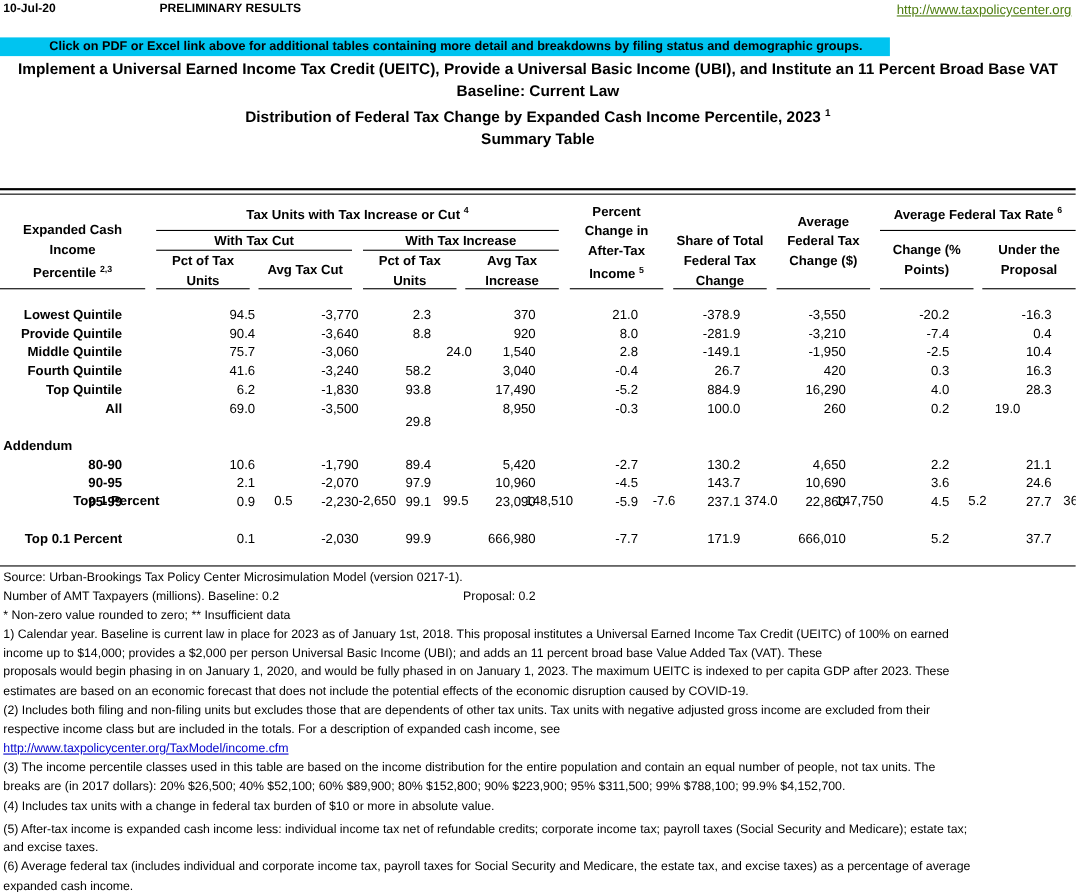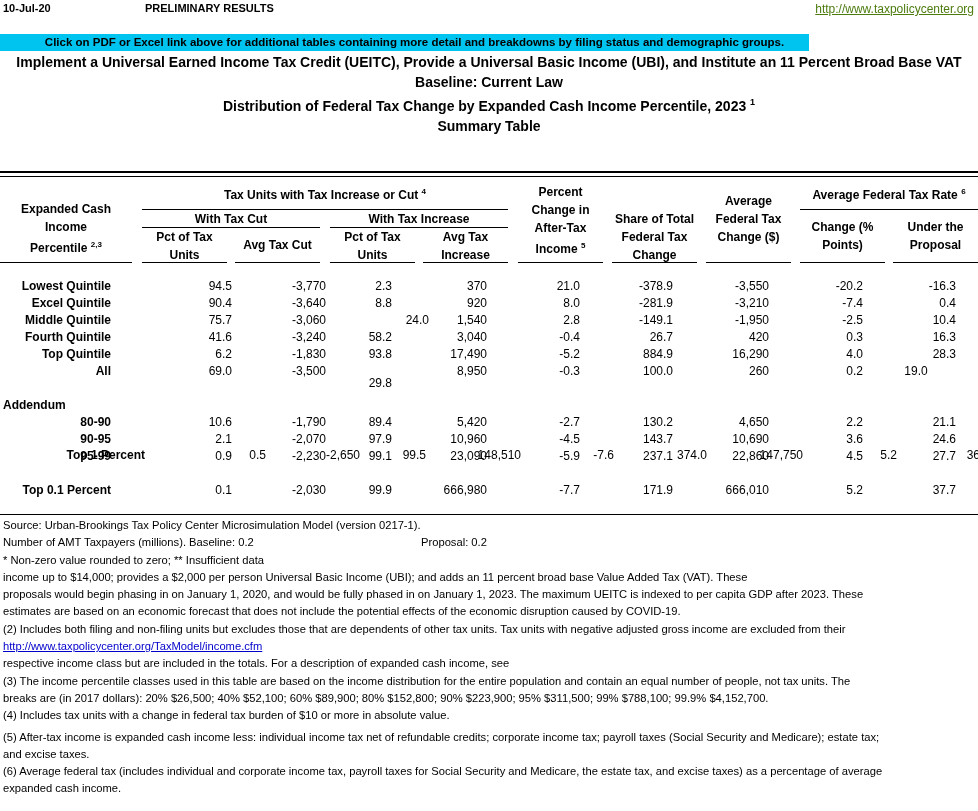--- a/index.html
+++ b/index.html
@@ -115,21 +115,21 @@
       <span class="cell" style="left: 246px;">-3,770</span>
       <span class="cell" style="left: 312px;">2.3</span>
       <span class="cell" style="left: 407px;">370</span>
       <span class="cell" style="left: 500px;">21.0</span>
       <span class="cell" style="left: 593px;">-378.9</span>
       <span class="cell" style="left: 689px;">-3,550</span>
       <span class="cell" style="left: 783px;">-20.2</span>
       <span class="cell" style="left: 876px;">-16.3</span>
     </div>
     <div class="row" style="top: 295px;">
-      <span class="lbl">Excel Quintile</span>
+      <span class="lbl">Provide Quintile</span>
       <span class="cell" style="left: 152px;">90.4</span>
       <span class="cell" style="left: 246px;">-3,640</span>
       <span class="cell" style="left: 312px;">8.8</span>
       <span class="cell" style="left: 407px;">920</span>
       <span class="cell" style="left: 500px;">8.0</span>
       <span class="cell" style="left: 593px;">-281.9</span>
       <span class="cell" style="left: 689px;">-3,210</span>
       <span class="cell" style="left: 783px;">-7.4</span>
       <span class="cell" style="left: 876px;">0.4</span>
     </div>
@@ -245,26 +245,27 @@
       <span class="cell" style="left: 876px;">37.7</span>
     </div>
   </div>
 
 <div class="bottomline"></div>
 
 <div class="notes">
   <p>Source: Urban-Brookings Tax Policy Center Microsimulation Model (version 0217-1).</p>
   <p class="amt"><span>Number of AMT Taxpayers (millions).  Baseline: 0.2</span><span class="prop">Proposal: 0.2</span>&nbsp;</p>
   <p>* Non-zero value rounded to zero; ** Insufficient data</p>
+  <p>1) Calendar year. Baseline is current law in place for 2023 as of January 1st, 2018. This proposal institutes a Universal Earned Income Tax Credit (UEITC) of 100% on earned</p>
   <p>income up to $14,000; provides a $2,000 per person Universal Basic Income (UBI); and adds an 11 percent broad base Value Added Tax (VAT). These</p>
   <p>proposals would begin phasing in on January 1, 2020, and would be fully phased in on January 1, 2023. The maximum UEITC is indexed to per capita GDP after 2023. These</p>
   <p>estimates are based on an economic forecast that does not include the potential effects of the economic disruption caused by COVID-19.</p>
   <p>(2) Includes both filing and non-filing units but excludes those that are dependents of other tax units. Tax units with negative adjusted gross income are excluded from their</p>
+  <p>respective income class but are included in the totals. For a description of expanded cash income, see</p>
   <p><a>http://www.taxpolicycenter.org/TaxModel/income.cfm</a></p>
-  <p>respective income class but are included in the totals. For a description of expanded cash income, see</p>
   <p>(3) The income percentile classes used in this table are based on the income distribution for the entire population and contain an equal number of people, not tax units. The</p>
   <p>breaks are (in 2017 dollars): 20% $26,500; 40% $52,100; 60% $89,900; 80% $152,800; 90% $223,900; 95% $311,500; 99% $788,100; 99.9% $4,152,700.</p>
   <p style="margin-bottom:4px">(4) Includes tax units with a change in federal tax burden of $10 or more in absolute value.</p>
   <p>(5) After-tax income is expanded cash income less: individual income tax net of refundable credits; corporate income tax; payroll taxes (Social Security and Medicare); estate tax;</p>
   <p>and excise taxes.</p>
   <p>(6) Average federal tax (includes individual and corporate income tax, payroll taxes for Social Security and Medicare, the estate tax, and excise taxes) as a percentage of average</p>
   <p>expanded cash income.</p>
 </div>
 
 </body></html>

